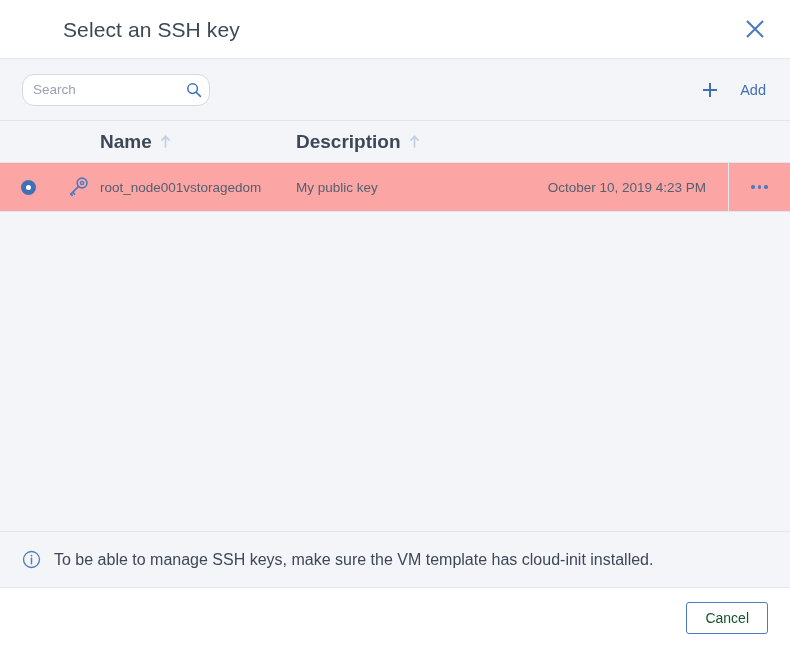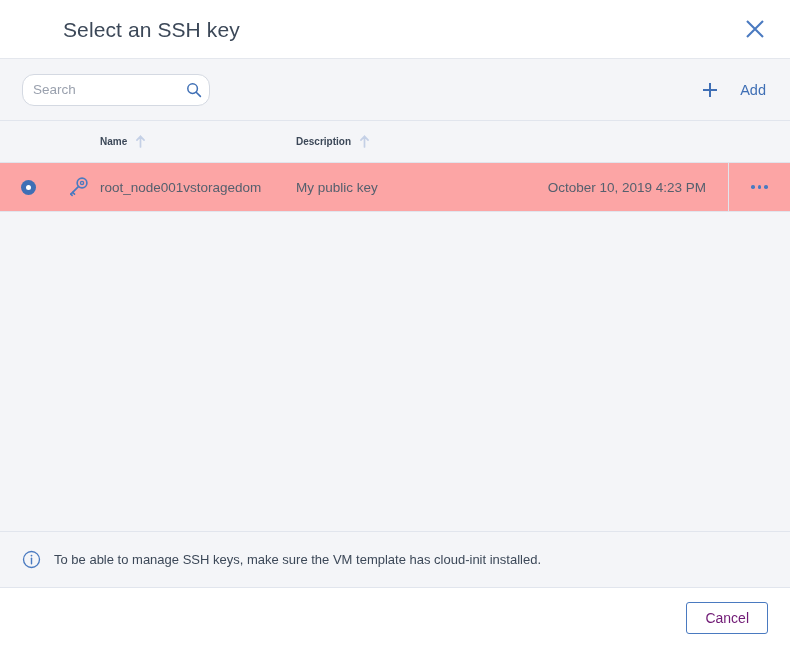--- a/index.html
+++ b/index.html
@@ -199,21 +199,21 @@
     min-width: 62px;
     display: flex;
     align-items: center;
     justify-content: center;
     align-self: stretch;
   }
   .table-row .col-menu {
     border-left: 1px solid #e1e5ed;
   }
   .th {
-    font-size: 10px;
+    font-size: 19px;
     font-weight: bold;
     color: #3c4858;
     display: flex;
     align-items: center;
     gap: 8px;
   }
   .th.right { justify-content: flex-end; }
   .sort-arrow { display: inline-block; line-height: 0; }
   .td {
     font-size: 13.5px;
@@ -267,21 +267,21 @@
     min-height: 57px;
     background: #f4f5f8;
     border-top: 1px solid #e1e5ed;
     border-bottom: 1px solid #e1e5ed;
     display: flex;
     align-items: center;
     padding: 0 22px;
     gap: 13px;
   }
   .info-text {
-    font-size: 13px;
+    font-size: 16px;
     color: #3c4858;
   }
 
   
   .footer {
     height: 60px;
     min-height: 60px;
     background: #ffffff;
     display: flex;
     align-items: center;
@@ -295,21 +295,21 @@
     border-radius: 3px;
     font-size: 14px;
     font-family: "Liberation Sans", "DejaVu Sans", sans-serif;
     cursor: pointer;
     padding: 0 18px;
     line-height: 1;
   }
   .btn-secondary {
     background: #ffffff;
     border: 1px solid #4a7ac0;
-    color: #701a75;
+    color: #14532d;
   }
   .btn-primary {
     background: #4a7ac0;
     border: 1px solid #4a7ac0;
     color: #ffffff;
   }
 </style>
 </head>
 <body>
 

